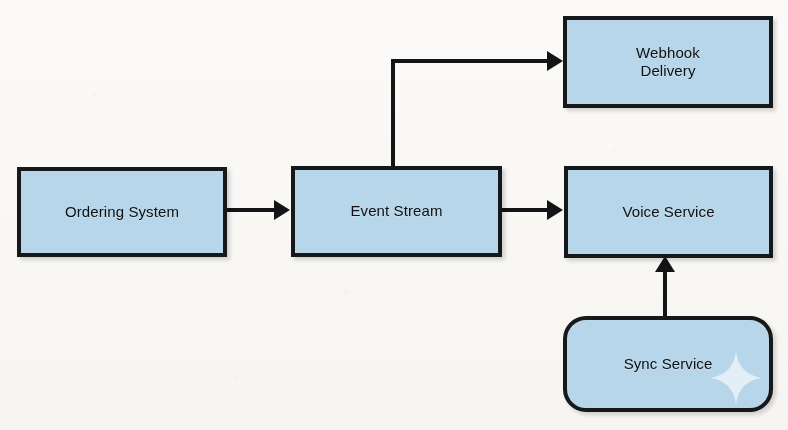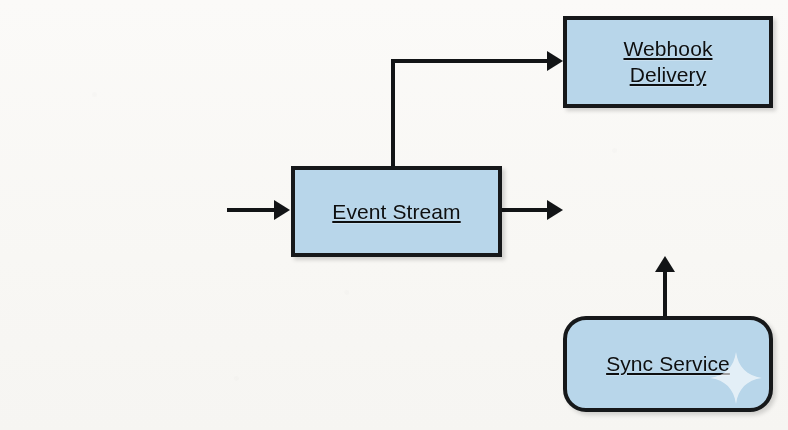--- a/index.html
+++ b/index.html
@@ -31,26 +31,25 @@
   .node {
     position: absolute;
     box-sizing: border-box;
     background: #b8d6ea;
     border: 4px solid #16181a;
     display: flex;
     align-items: center;
     justify-content: center;
     text-align: center;
     color: #0d0f10;
-    font-size: 21px;
+    font-size: 15px;
     line-height: 1.22;
     letter-spacing: 0.1px;
     box-shadow: 3px 3px 4px rgba(0,0,0,0.16);
     overflow: hidden;
-    text-decoration: underline;
   }
   .node .label {
     position: relative;
     z-index: 2;
     padding: 0 6px;
     white-space: pre-line;
     text-shadow: 0 1px 0 rgba(255,255,255,0.25);
   }
 
   #node-ordering  { left: 17px;  top: 167px; width: 210px; height: 90px; }
@@ -123,30 +122,36 @@
   <div class="edge v" id="edge-event-up"></div>
   <div class="edge h" id="edge-event-webhook-h"></div>
   <div class="arrowhead right" id="arrow-event-webhook"></div>
 
   <div class="edge h" id="edge-event-voice"></div>
   <div class="arrowhead right" id="arrow-event-voice"></div>
 
   <div class="edge v" id="edge-sync-voice"></div>
   <div class="arrowhead up" id="arrow-sync-voice"></div>
 
+  <div class="node" id="node-ordering">
+    <span class="label">Ordering System</span>
+  </div>
 
   <div class="node" id="node-event">
     <span class="label">Event Stream</span>
   </div>
 
   <div class="node" id="node-webhook">
     <span class="label">Webhook
 Delivery</span>
   </div>
 
+  <div class="node" id="node-voice">
+    <span class="label">Voice Service</span>
+  </div>
 
   <div class="node" id="node-sync">
     <span class="label">Sync Service</span>
     <svg class="sparkle" viewBox="0 0 100 100">
       <path d="M50 2 C54 30 70 46 98 50 C70 54 54 70 50 98 C46 70 30 54 2 50 C30 46 46 30 50 2 Z" fill="#ffffff" opacity="0.82"></path>
     </svg>
   </div>
 
 </div>
 

